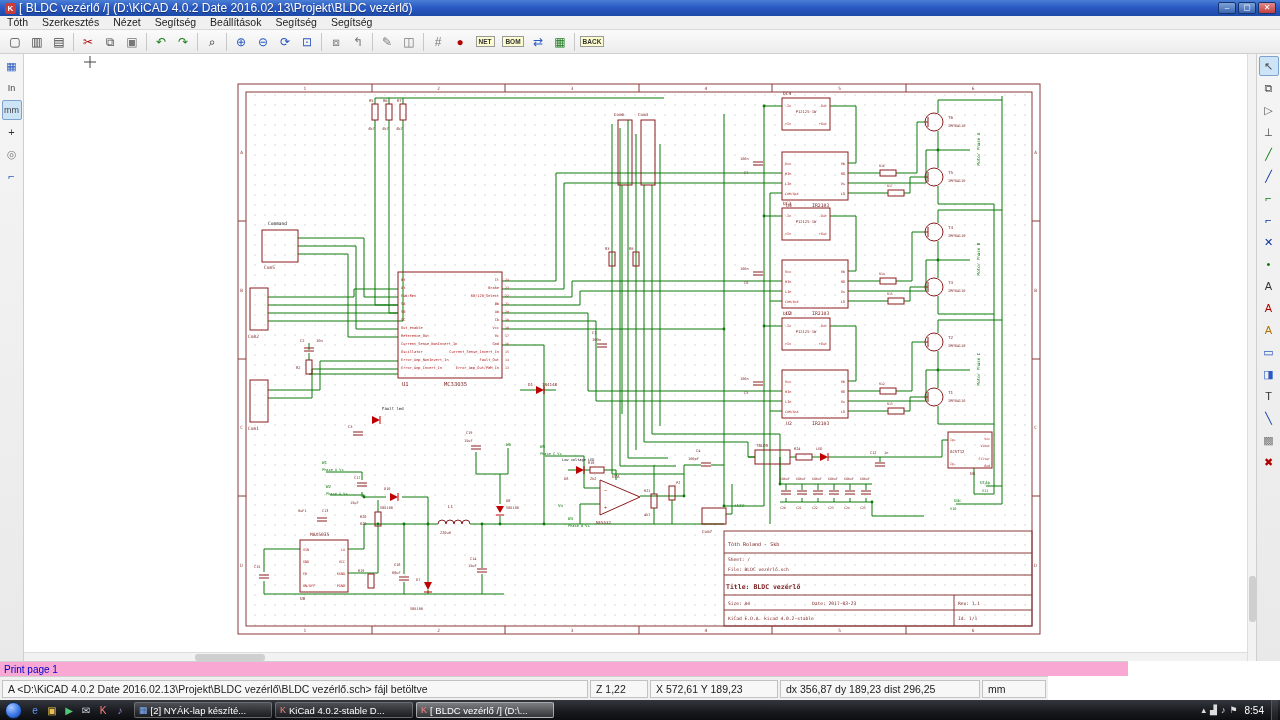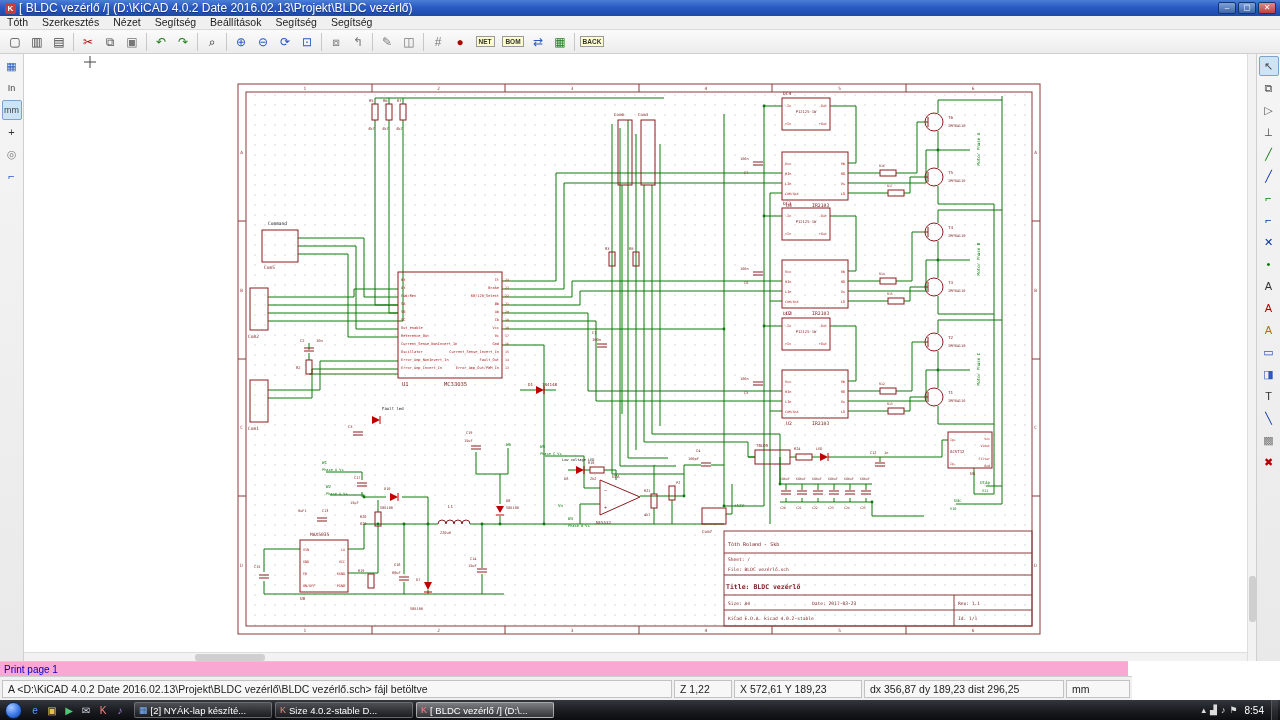--- a/index.html
+++ b/index.html
@@ -35,21 +35,21 @@
 .canvas{flex:1;position:relative;background:#fff;overflow:hidden}
 .canvas svg{position:absolute;left:0;top:0}
 .vscroll{position:absolute;right:0;top:0;width:9px;height:100%;background:#f2f2f2;border-left:1px solid #ddd}
 .vscroll .thumb{position:absolute;left:1px;width:7px;height:46px;top:86%;background:#cfcfcf;border-radius:3px}
 .hscroll{position:absolute;left:0;bottom:0;height:9px;width:calc(100% - 9px);background:#f2f2f2;border-top:1px solid #ddd}
 .hscroll .thumb{position:absolute;top:1px;height:7px;width:70px;left:14%;background:#cfcfcf;border-radius:3px}
 
 .msgpanel{position:absolute;top:661px;left:0;width:1128px;height:15px;background:#f9a8d4;border-top:1px solid #d0d0d0;display:flex;align-items:center;padding-left:4px}
 .msgpanel span{color:#0000c8;font-size:10px}
 
-.statusbar{position:absolute;top:676px;left:0;width:1132px;height:24px;background:#f0f0f0;border-top:1px solid #cfcfcf;display:flex;align-items:center;font-size:10.5px;color:#222;padding:12px 2px;gap:2px}
+.statusbar{position:absolute;top:676px;left:0;width:1048px;height:24px;background:#f0f0f0;border-top:1px solid #cfcfcf;display:flex;align-items:center;font-size:10.5px;color:#222;padding:12px 2px;gap:2px}
 .sfield{height:18px;line-height:16px;border:1px solid #c2c2c2;background:#f7f7f7;padding:0 5px;white-space:nowrap;overflow:hidden}
 .sfield.msg{flex:1}
 .sfield.zoom{width:58px}
 .sfield.pos{width:128px}
 .sfield.delta{width:200px}
 .sfield.units{width:64px}
 
 .taskbar{position:absolute;top:700px;left:0;width:1280px;height:20px;background:linear-gradient(180deg,#33363d 0%,#17191d 60%,#0c0d10 100%);display:flex;align-items:center;padding:0 2px;gap:2px}
 .orb{width:17px;height:17px;border-radius:50%;background:radial-gradient(circle at 35% 30%,#a9c9ff,#3a77e8 55%,#16398a);border:1px solid #0a2350;margin:0 3px;flex:none}
 .qbtn{width:16px;height:16px;display:flex;align-items:center;justify-content:center;font-size:10px;border-radius:2px;color:#fff}
@@ -653,21 +653,21 @@
         <span class="glyph" style="color: rgb(176, 138, 224);">♪</span>
       </button>
     </span>
   <span id="tasks" style="display:flex;gap:3px;margin-left:4px">
       <button class="task">
         <span class="ticon" style="color: rgb(122, 176, 255);">▦</span>
         <span class="tlabel">[2] NYÁK-lap készíté...</span>
       </button>
       <button class="task">
         <span class="ticon" style="color: rgb(255, 128, 128);">K</span>
-        <span class="tlabel">Size 4.0.2-stable D...</span>
+        <span class="tlabel">KiCad 4.0.2-stable D...</span>
       </button>
       <button class="task active">
         <span class="ticon" style="color: rgb(255, 128, 128);">K</span>
         <span class="tlabel">[ BLDC vezérlő /] (D:\...</span>
       </button>
     </span>
   <span class="tray" id="tray">
       <span>▴</span>
       <span>▟</span>
       <span>♪</span>

